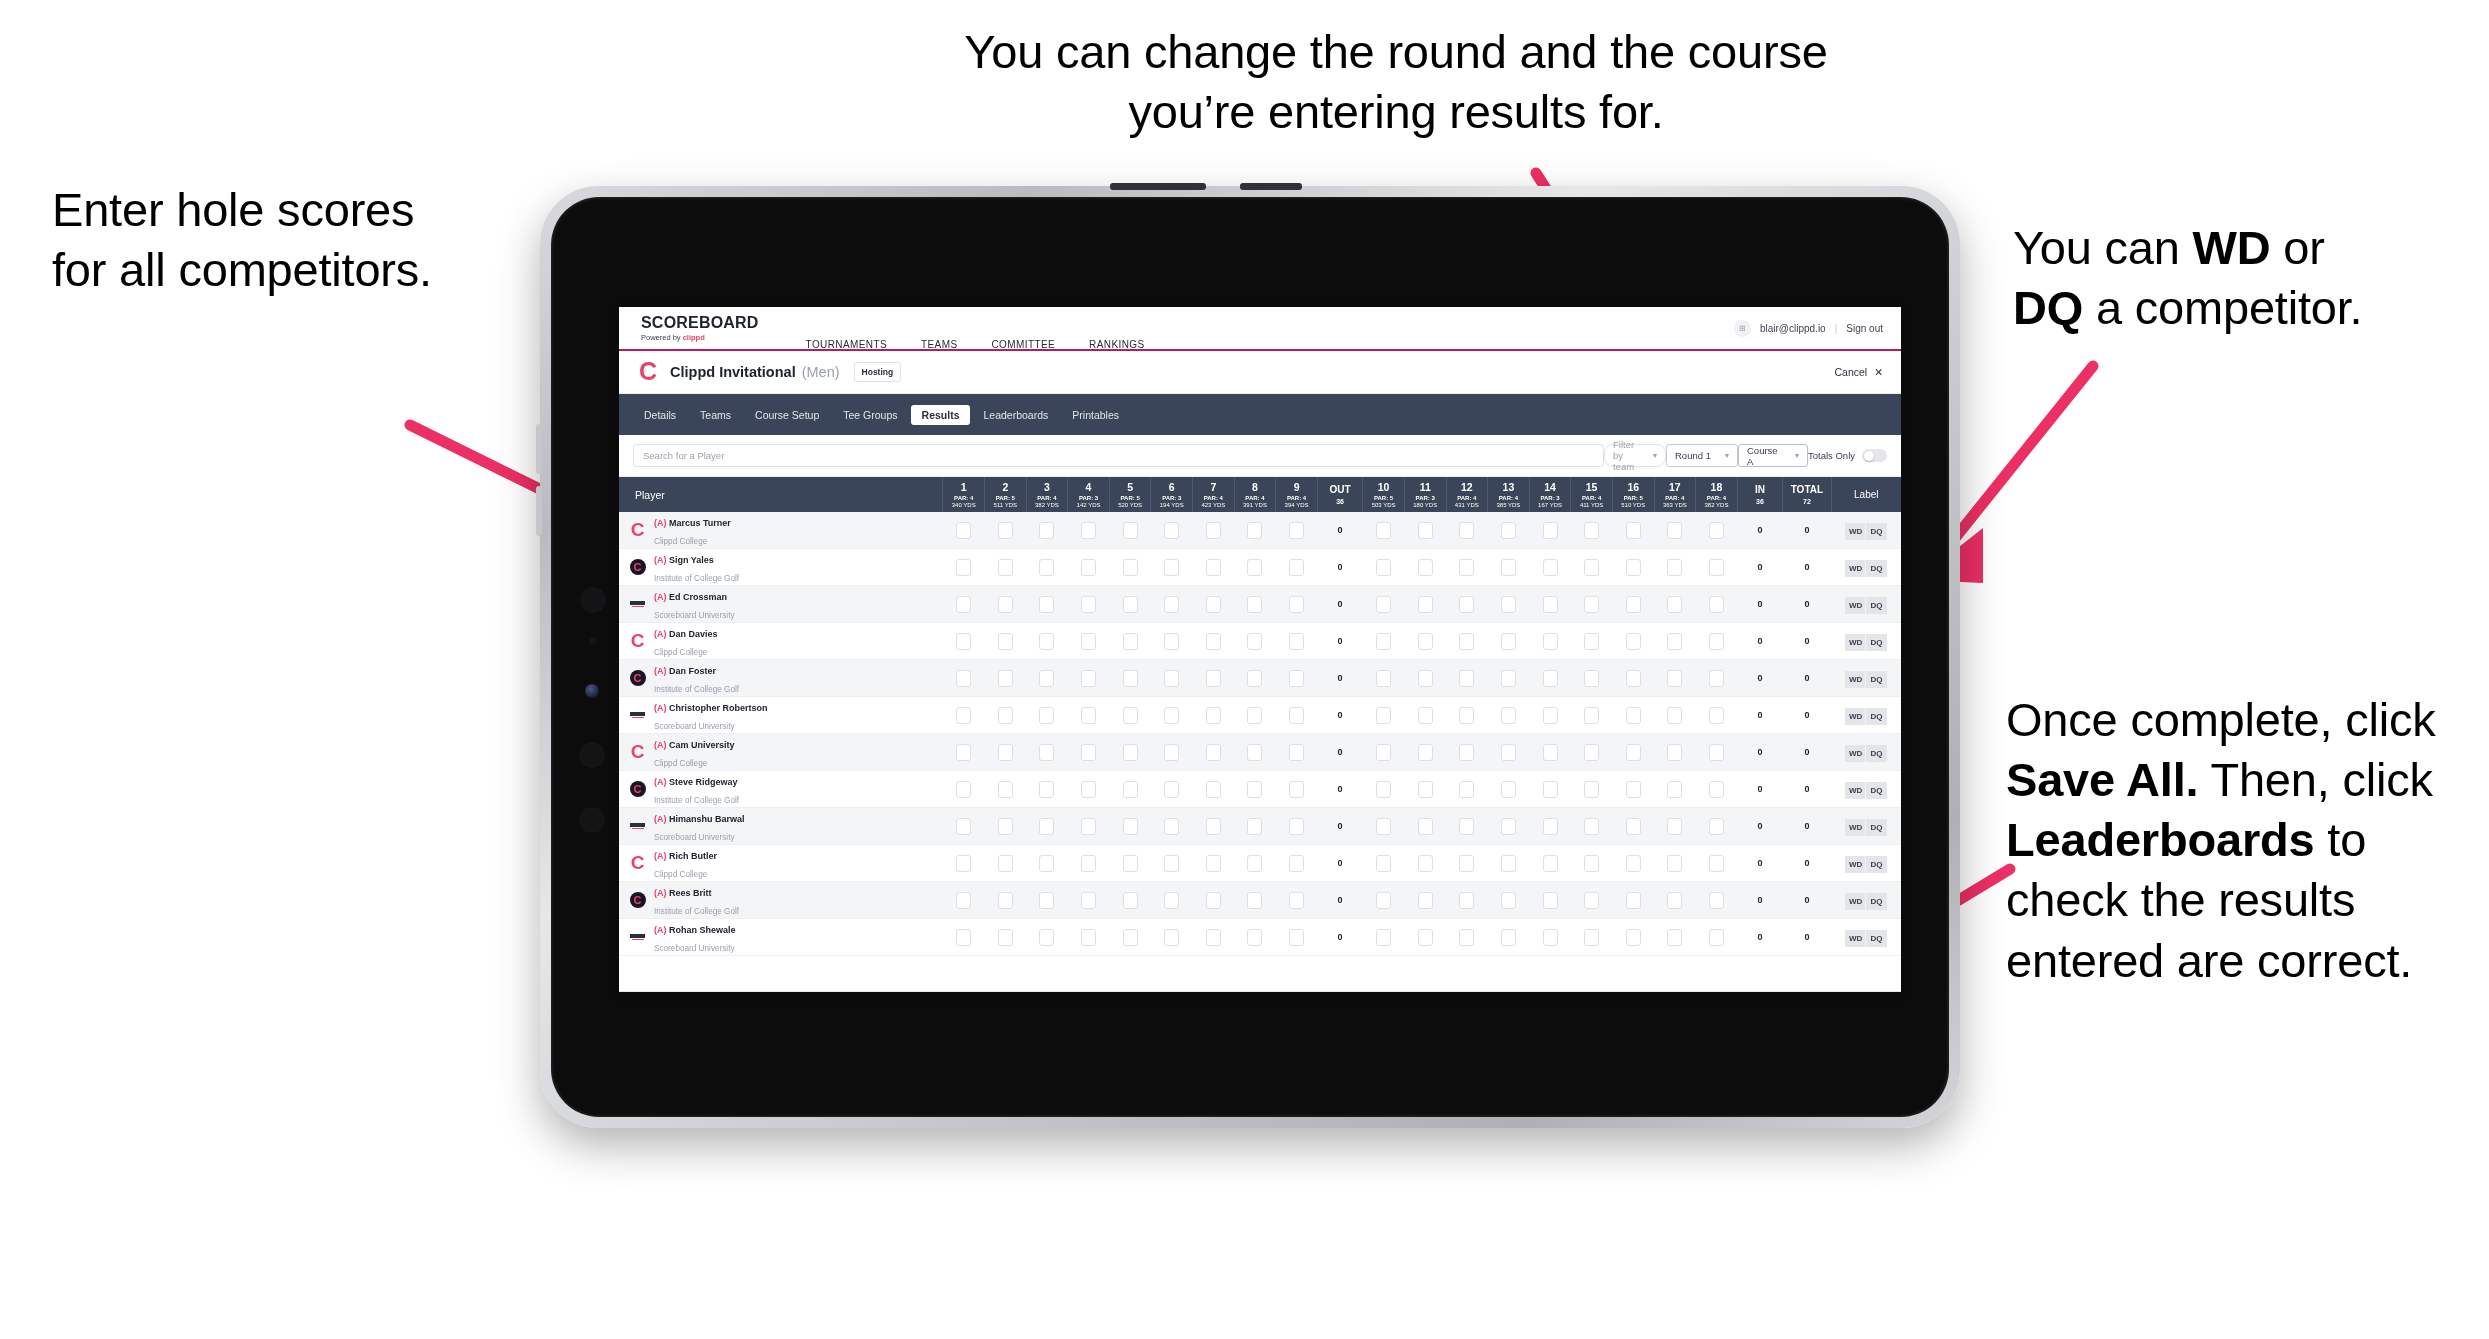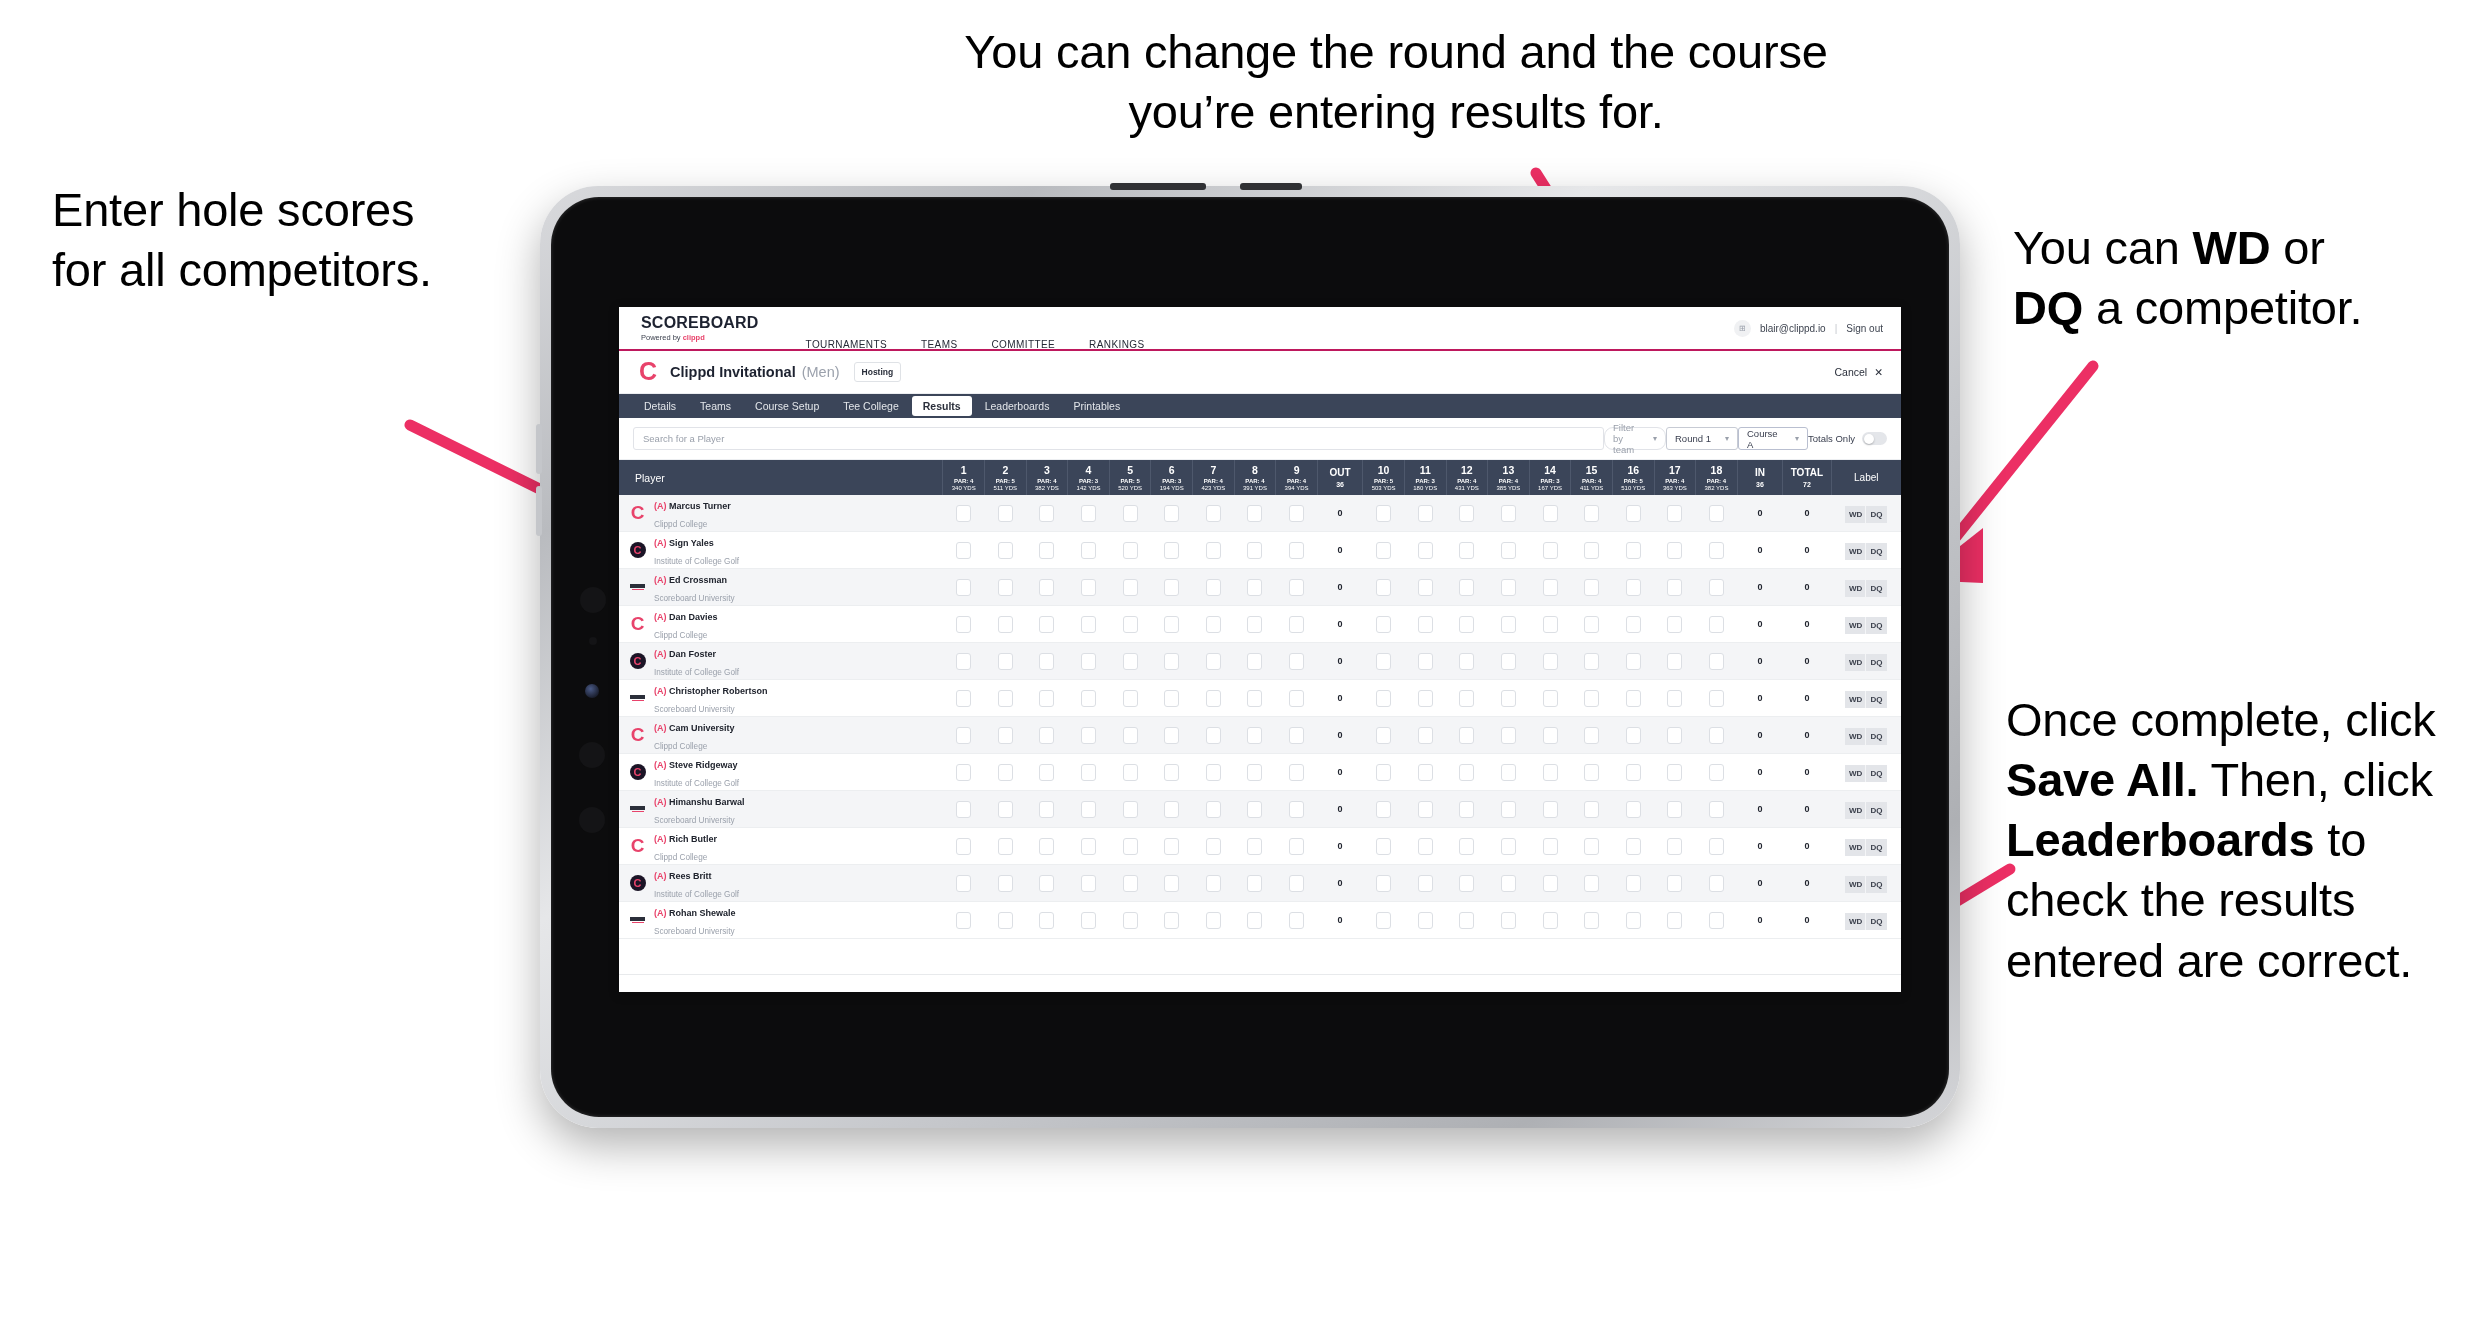--- a/index.html
+++ b/index.html
@@ -93,21 +93,21 @@
   .tlogo { width:22px; height:22px; color:#e8436b; font-size:25px; font-weight:800;
            line-height:20px; font-family:"Liberation Sans",sans-serif; margin-right:9px; }
   .ttitle { font-size:14.5px; color:#1d2230; font-weight:700; }
   .tgender { font-size:14.5px; color:#9ba1ac; margin-left:6px; }
   .hostpill { margin-left:14px; border:1px solid #dfe2e6; border-radius:3px;
               font-size:8.5px; font-weight:700; color:#272c38; padding:4px 7px; background:#fff; }
   .cancelx { position:absolute; right:18px; display:flex; align-items:center; gap:7px;
              font-size:10.5px; color:#2a2f3b; cursor:pointer; }
 
   
-  #subnav { height: 24px; background:#3b4559; display:flex; align-items:center; padding-left:14px; gap:2px; }
+  #subnav { height: 41px; background:#3b4559; display:flex; align-items:center; padding-left:14px; gap:2px; }
   .subnav-item { font-size:10.5px; color:#e3e6ea; padding:4px 11px; border-radius:3px; cursor:pointer; }
   .subnav-item.active { background:#ffffff; color:#2a2f3b; font-weight:600; }
 
   
   #filterbar { height: 42px; background:#fff; display:flex; align-items:center;
                padding: 0 14px; border-bottom:1px solid #eceef1; }
   .search-input { flex:1; height:23px; border:1px solid #e1e3e8; border-radius:3px;
                   font-size:9.5px; color:#9aa0ab; padding:0 9px; display:flex; align-items:center; }
   .sel { height:23px; border:1px solid #e1e3e8; border-radius:3px; font-size:9.5px;
          color:#3b4050; padding:0 8px; display:flex; align-items:center; gap:10px; background:#fff; }
@@ -247,21 +247,21 @@
           <div class="cancelx">
             <span>Cancel</span>
             <span>✕</span>
           </div>
         </div>
 
         <div id="subnav">
           <div class="subnav-item">Details</div>
           <div class="subnav-item">Teams</div>
           <div class="subnav-item">Course Setup</div>
-          <div class="subnav-item">Tee College</div>
+          <div class="subnav-item">Tee Groups</div>
           <div class="subnav-item active">Results</div>
           <div class="subnav-item">Leaderboards</div>
           <div class="subnav-item">Printables</div>
         </div>
 
         <div id="filterbar">
           <div class="search-input">Search for a Player</div>
           <div class="sel team">
             <span>Filter by team</span>
             <span class="caret">▾</span>

